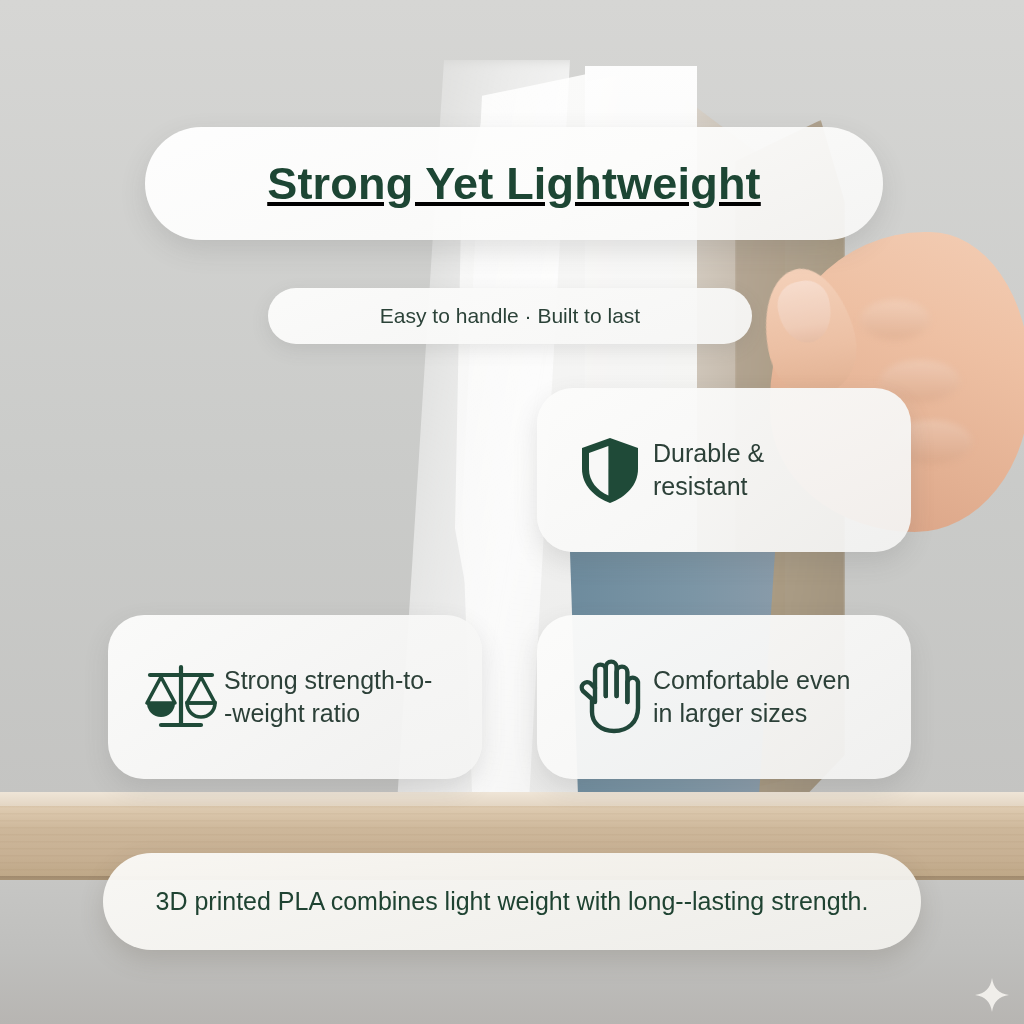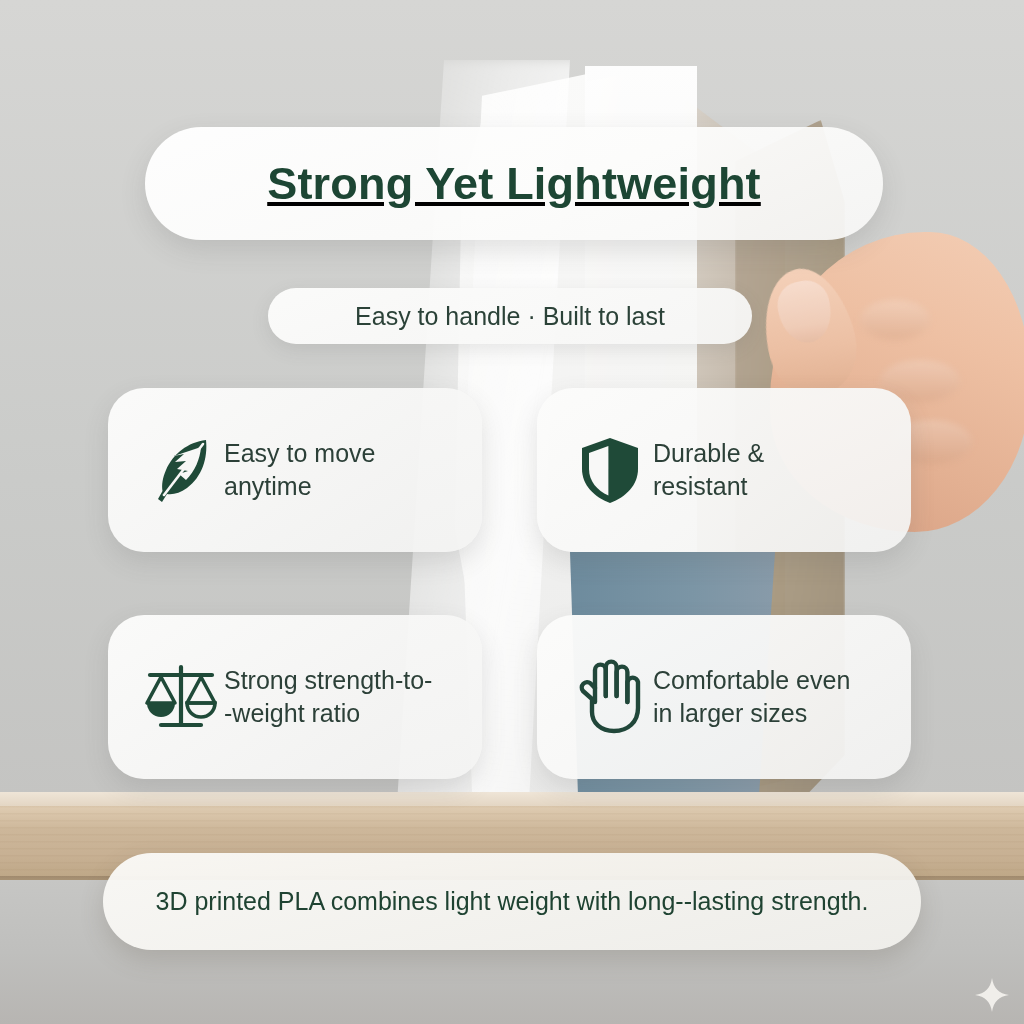--- a/index.html
+++ b/index.html
@@ -172,21 +172,21 @@
     left: 268px; top: 288px;
     width: 484px; height: 56px;
     border-radius: 28px;
     background: linear-gradient(160deg, rgba(252,252,251,.97) 0%, rgba(246,246,245,.94) 100%);
     box-shadow: 0 6px 18px rgba(90,90,90,.13);
     display: flex;
     align-items: center;
     justify-content: center;
   }
   .pill-sub span {
-    font-size: 25px;
+    font-size: 21px;
     color: #2b4238;
     white-space: nowrap;
   }
 
   .card {
     position: absolute;
     width: 374px; height: 164px;
     border-radius: 36px;
     background: linear-gradient(145deg, rgba(252,252,251,.97) 0%, rgba(248,248,247,.95) 48%, rgba(243,243,242,.93) 100%);
     box-shadow: 0 10px 24px rgba(95,95,95,.16);
@@ -269,33 +269,20 @@
   <div class="floor"></div>
 
   <div class="pill-header">
     <h1>Strong Yet Lightweight</h1>
   </div>
 
   <div class="pill-sub">
     <span>Easy to handle · Built to last</span>
   </div>
 
-  <div class="card card-1">
-    <div class="card-icon">
-      <svg width="74" height="74" viewBox="0 0 74 74" aria-hidden="true">
-        <path d="M62 7 C44 9 29 21 22 37 C18.5 45 17.5 52 18.5 58 L14 66 L18 69 L23 61 C29 62 36 60 43 55 C58 44 64 25 62 7 Z
-                 M57 14 C56 26 51 38 42 47 L35 41 L44 38 L33 36 L42 28 L31 29 L40 21 L30 23 Z" fill="#1f4a38"></path>
-        <path d="M59 11 L20 62" stroke="#f7f7f6" stroke-width="2.6" stroke-linecap="round" fill="none"></path>
-      </svg>
-    </div>
-    <div class="card-text">
-      <span class="ln">Easy to move</span>
-      <span class="ln">anytime</span>
-    </div>
-  </div>
 
   <div class="card card-2">
     <div class="card-icon">
       <svg width="74" height="74" viewBox="0 0 74 74" aria-hidden="true">
         <path d="M37 5 L65 15 L65 36 C65 52 53 64 37 70 C21 64 9 52 9 36 L9 15 Z" fill="#1f4a38"></path>
         <path d="M35.4 13 L16 20 L16 36 C16 48 24 57.5 35.4 62.6 Z" fill="#f8f8f7"></path>
       </svg>
     </div>
     <div class="card-text">
       <span class="ln">Durable &amp;</span>

